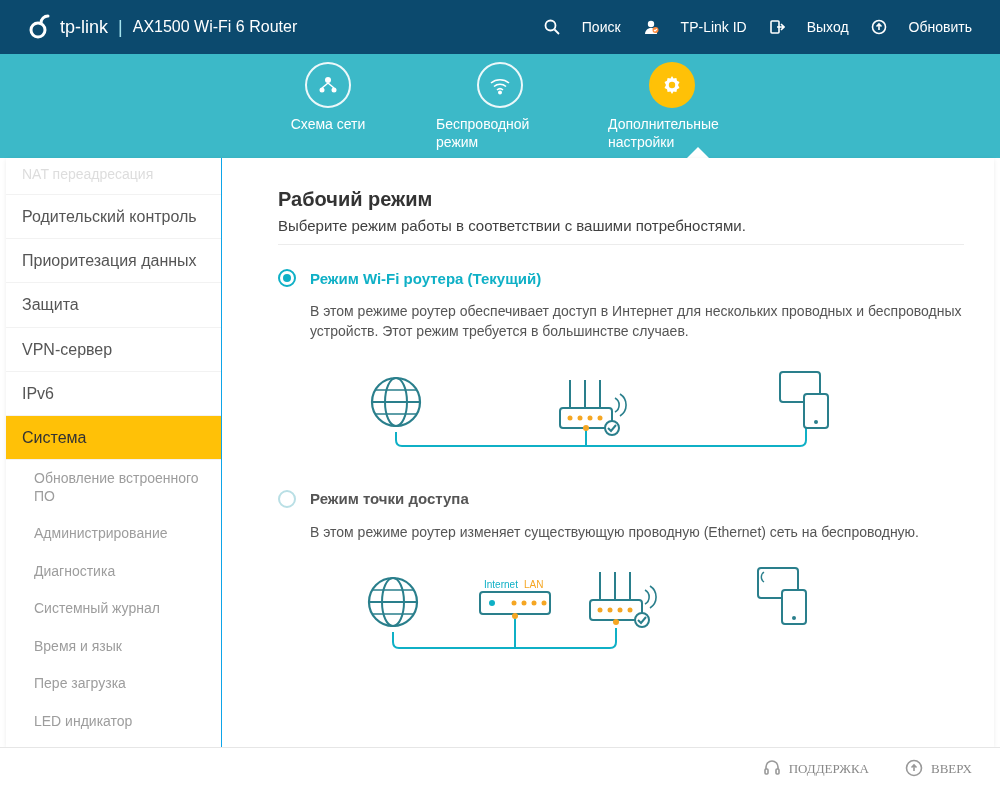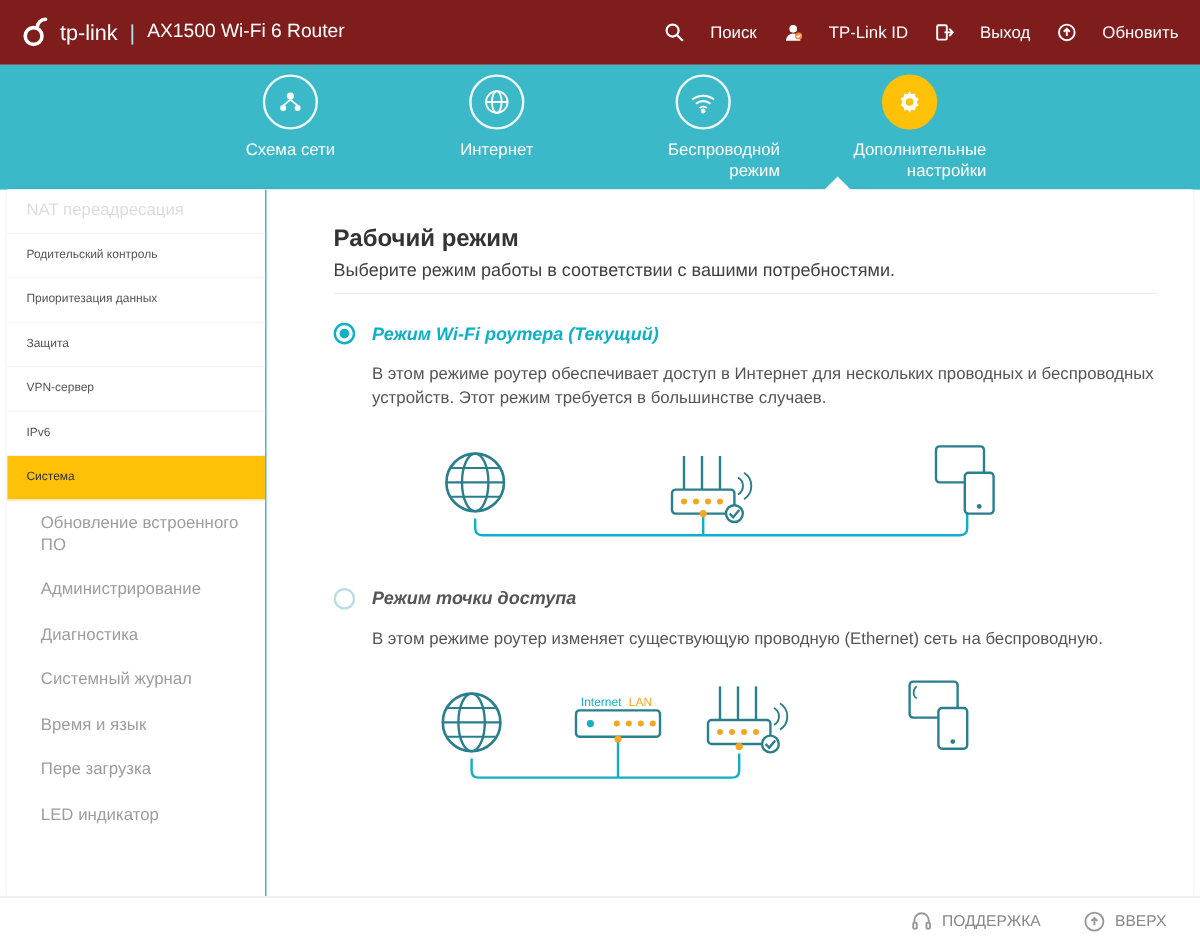--- a/index.html
+++ b/index.html
@@ -1,65 +1,65 @@
 <!DOCTYPE html>
 <html><head>
 <meta charset="utf-8">
 <style>
   * { box-sizing: border-box; margin: 0; padding: 0; }
   body { font-family: Arial, "Helvetica Neue", sans-serif; background: #fff; width: 1000px; height: 787px; overflow: hidden; position: relative; }
   
   
-  .topbar { background: #7f1d1d; height: 54px; display: flex; align-items: center; padding: 0 18px; color: #fff; }
+  .topbar { background: #0c4a6e; height: 54px; display: flex; align-items: center; padding: 0 28px; color: #fff; }
   .logo { display: flex; align-items: center; font-size: 18px; font-weight: 400; }
   .logo svg { margin-right: 6px; }
   .logo-divider { margin: 0 10px; color: #a4e3ed; font-size: 18px; }
   .product-name { font-size: 16px; color: #fff; }
   .topbar-spacer { flex: 1; }
   .topbar-link { display: flex; align-items: center; margin-left: 22px; font-size: 14px; cursor: pointer; gap: 16px; }
   .topbar-link svg, .topbar-link .icon { margin-right: 6px; }
 
   
   .navstrip { background: #3cb9c8; height: 104px; display: flex; justify-content: center; align-items: flex-start; padding-top: 8px; gap: 44px; position: relative; }
-  .nav-item { display: flex; flex-direction: column; align-items: center; color: #fff; font-size: 14px; cursor: pointer; width: 128px; text-align: right; }
+  .nav-item { display: flex; flex-direction: column; align-items: center; color: #fff; font-size: 14px; cursor: pointer; width: 128px; text-align: left; }
   .nav-icon { width: 46px; height: 46px; border: 2px solid rgba(255,255,255,0.9); border-radius: 50%; display: flex; align-items: center; justify-content: center; margin-bottom: 8px; }
   .nav-item.active .nav-icon { background: #ffc107; border-color: #ffc107; }
   .nav-item .nav-label { line-height: 1.25; }
   .nav-arrow { position: absolute; bottom: -1px; left: 686px; width: 0; height: 0; border-left: 12px solid transparent; border-right: 12px solid transparent; border-bottom: 12px solid #fff; }
 
   
   .main { display: flex; height: calc(787px - 158px - 40px); background: #fff; }
   
   
   .sidebar { width: 216px; background: #fff; border-right: 1px solid #0ea5e9; overflow: hidden; }
-  .sidebar-item { padding: 12px 16px; font-size: 10px; color: #555; cursor: pointer; border-bottom: 1px solid #f2f2f2; line-height: 1.2; }
+  .sidebar-item { padding: 12px 16px; font-size: 16px; color: #555; cursor: pointer; border-bottom: 1px solid #f2f2f2; line-height: 1.2; }
   .sidebar-item.active-main { background: #ffc107; color: #333; }
   .sidebar-sub { padding: 10px 16px 10px 28px; font-size: 14px; color: #9d9d9d; cursor: pointer; line-height: 1.25; }
   .sidebar-top-cut { padding: 8px 16px 12px; color: #bbb; font-size: 14px; border-bottom: 1px solid #f2f2f2; }
 
   
   .content { flex: 1; padding: 30px 30px 10px 56px; overflow: auto; }
   .page-title { font-size: 20px; font-weight: 700; color: #333; margin-bottom: 6px; }
   .page-subtitle { font-size: 15px; color: #404040; margin-bottom: 10px; }
   .divider { border: none; border-top: 1px solid #ececec; margin: 8px 0 24px; }
 
   .mode-block { margin-bottom: 40px; }
   .mode-head { display: flex; align-items: center; margin-bottom: 14px; }
   .radio { width: 18px; height: 18px; border: 2px solid #0fb0c6; border-radius: 50%; display: inline-flex; align-items: center; justify-content: center; margin-right: 14px; }
   .radio.checked::after { content: ""; width: 8px; height: 8px; background: #0fb0c6; border-radius: 50%; }
   .radio.unchecked { border-color: #b9dfe5; }
-  .mode-title { font-size: 15px; font-weight: 700; color: #555; font-style: italic; }
+  .mode-title { font-size: 15px; font-weight: 700; color: #555; }
   .mode-title.sel { color: #0fb0c6; }
   .mode-desc { font-size: 14px; color: #555; margin-left: 32px; margin-bottom: 18px; line-height: 1.45; }
 
   .diagram { margin-left: 72px; height: 90px; position: relative; width: 520px; }
 
   
   .footer { position: absolute; bottom: 0; left: 0; right: 0; height: 40px; border-top: 1px solid #e6e6e6; display: flex; justify-content: flex-end; align-items: center; padding-right: 28px; gap: 36px; font-size: 13px; color: #888; background: #fff; }
-  .footer-btn { display: flex; align-items: center; cursor: pointer; }
+  .footer-btn { display: flex; align-items: flex-end; cursor: pointer; font-family: Liberation Serif, serif; }
   .footer-btn svg { margin-right: 8px; }
 
   .card-shadow { box-shadow: 0 1px 4px rgba(0,0,0,0.08); margin: 0 6px; border-radius: 2px; background: #fff; position: relative; }
 </style>
 </head>
 <body>
 
 <div class="topbar">
   <div class="logo">
     <svg width="26" height="26" viewBox="0 0 26 26">
@@ -108,30 +108,20 @@
     <div class="nav-icon">
       <svg width="22" height="22" viewBox="0 0 22 22" fill="#fff">
           <circle cx="11" cy="6" r="3"></circle>
           <circle cx="5" cy="16" r="2.5"></circle>
           <circle cx="17" cy="16" r="2.5"></circle>
           <line x1="11" y1="9" x2="5" y2="14" stroke="#fff" stroke-width="1.5"></line>
           <line x1="11" y1="9" x2="17" y2="14" stroke="#fff" stroke-width="1.5"></line>
         </svg>
     </div>
     <div class="nav-label">Схема сети</div>
-  </div>
-  <div class="nav-item">
-    <div class="nav-icon">
-      <svg width="22" height="22" viewBox="0 0 22 22" fill="none" stroke="#fff" stroke-width="1.5">
-          <circle cx="11" cy="11" r="9"></circle>
-          <ellipse cx="11" cy="11" rx="4" ry="9"></ellipse>
-          <line x1="2" y1="11" x2="20" y2="11"></line>
-        </svg>
-    </div>
-    <div class="nav-label">Интернет</div>
   </div>
   <div class="nav-item">
     <div class="nav-icon">
       <svg width="22" height="22" viewBox="0 0 22 22" fill="none" stroke="#fff" stroke-width="1.6">
           <path d="M2 9a14 14 0 0 1 18 0"></path>
           <path d="M5 12.5a9 9 0 0 1 12 0"></path>
           <path d="M8 16a4.5 4.5 0 0 1 6 0"></path>
           <circle cx="11" cy="18.5" r="1.2" fill="#fff"></circle>
         </svg>
     </div>

